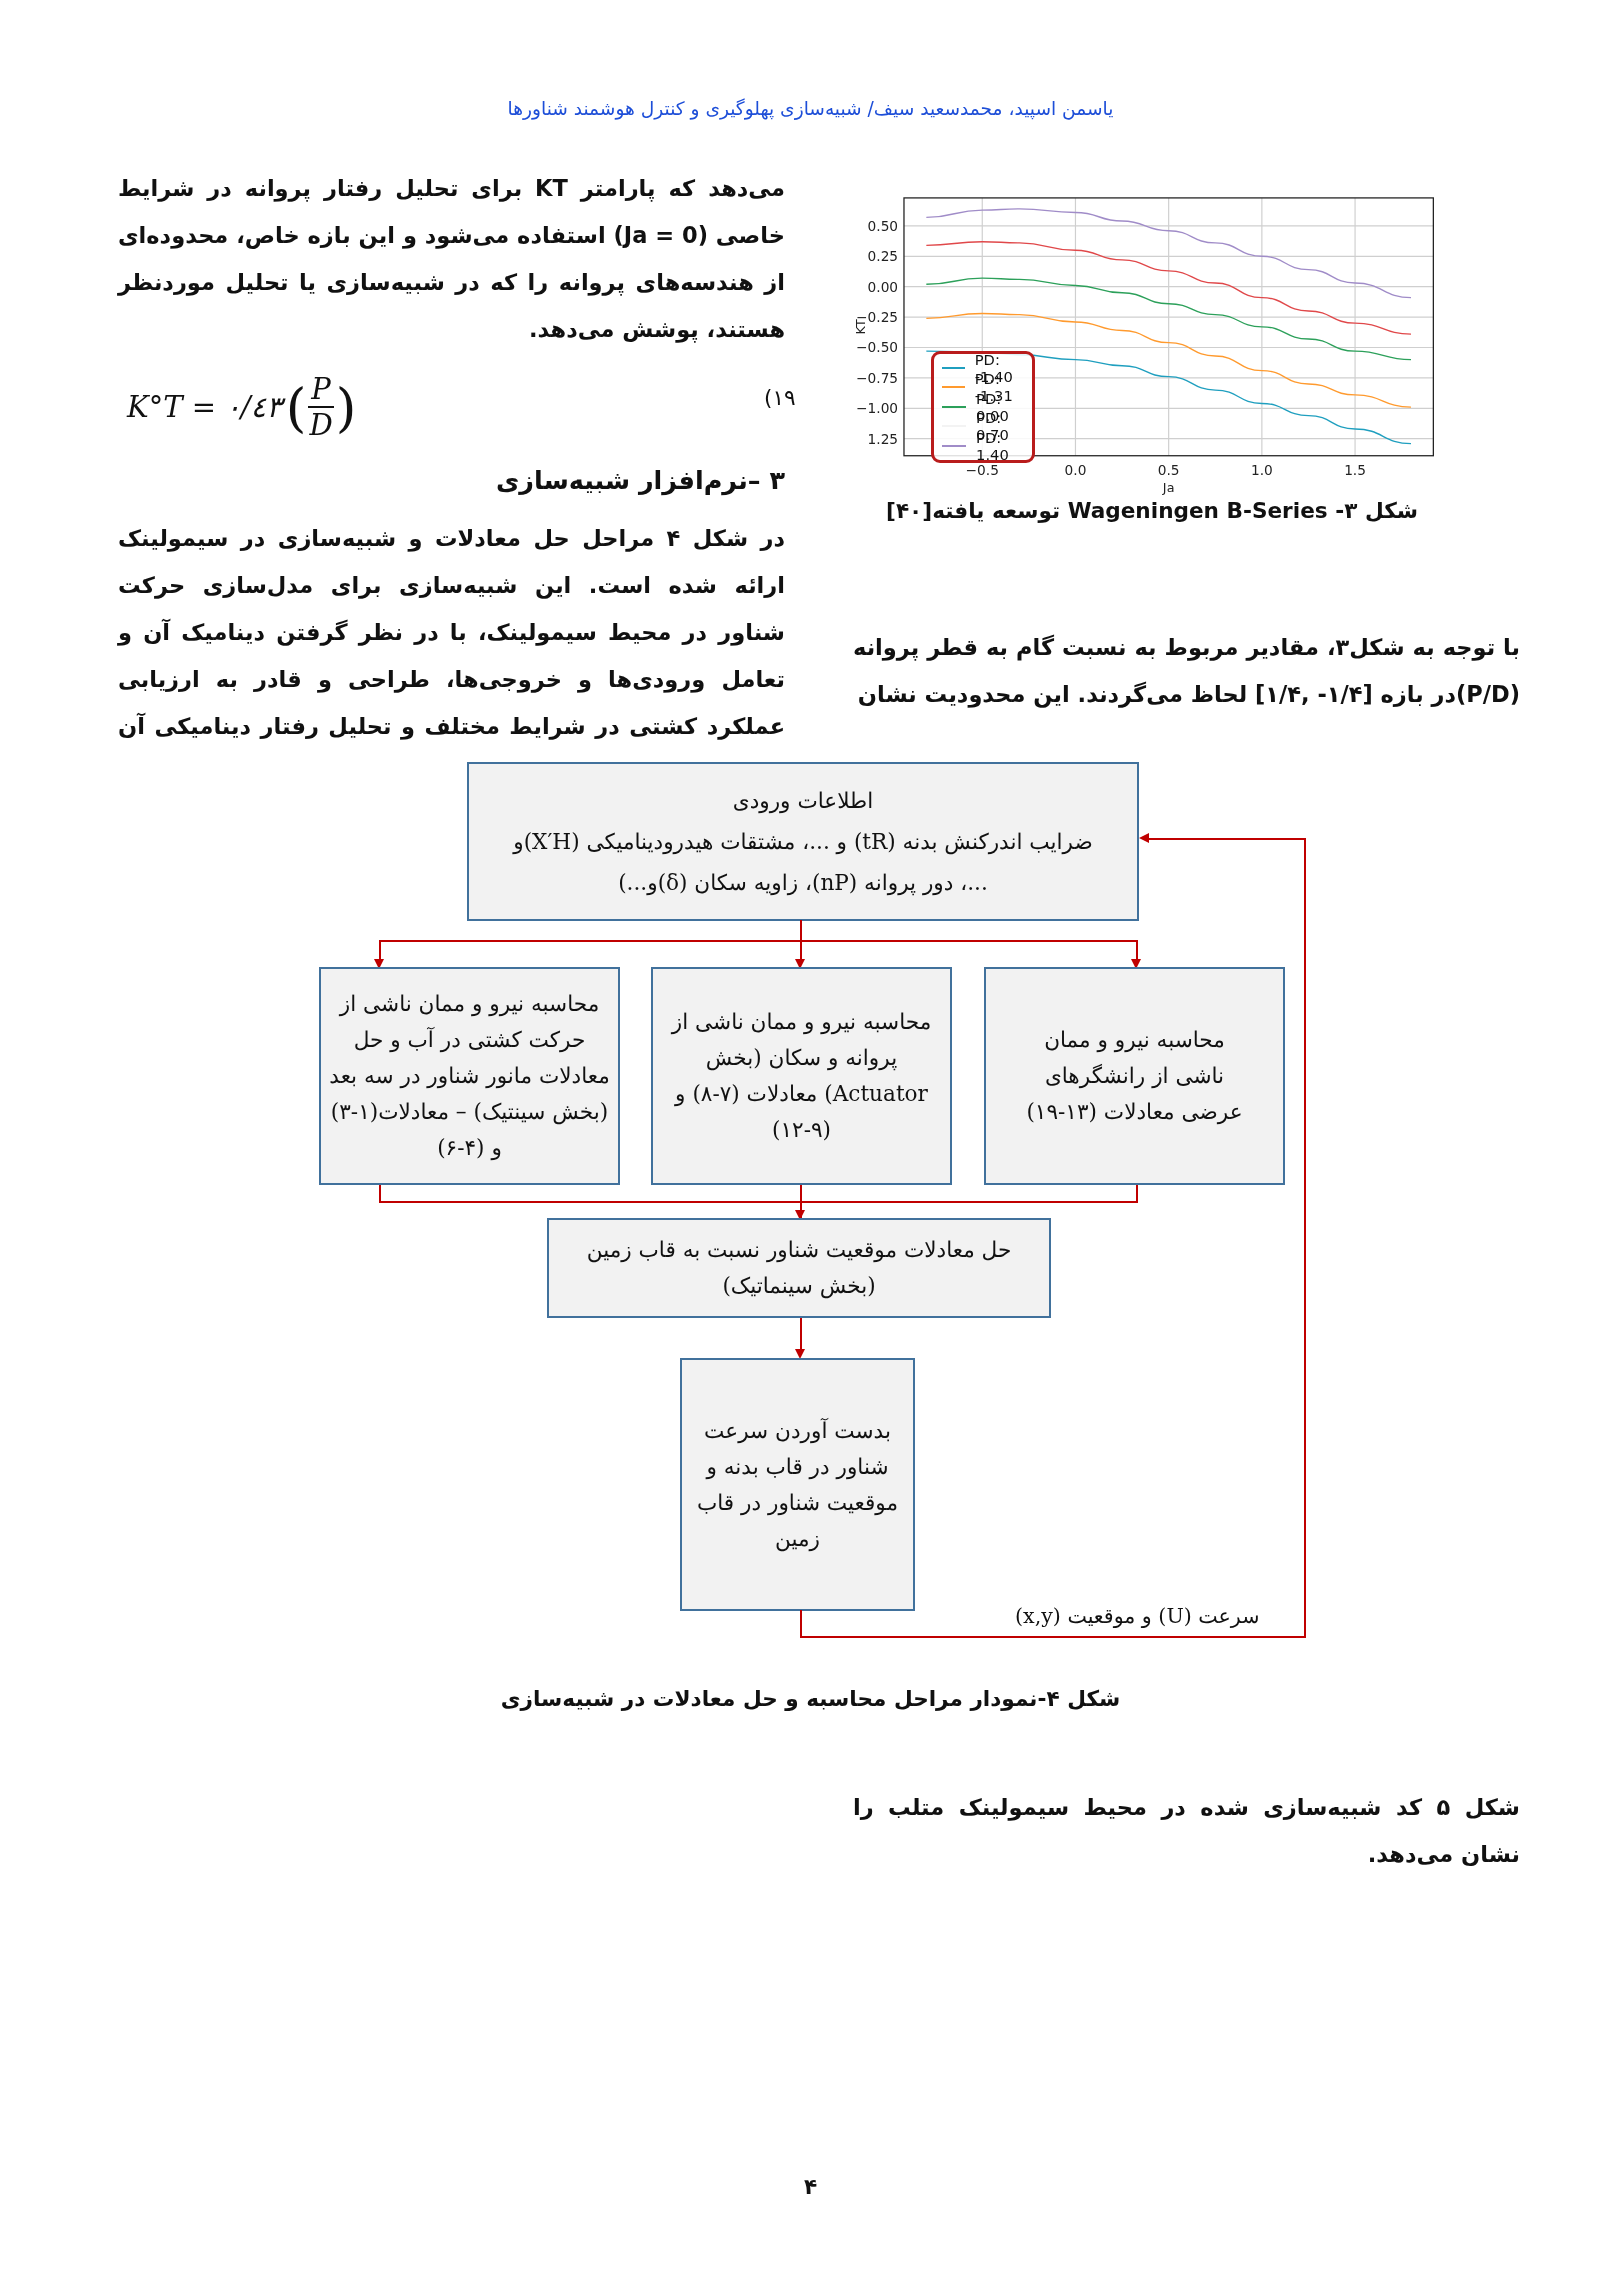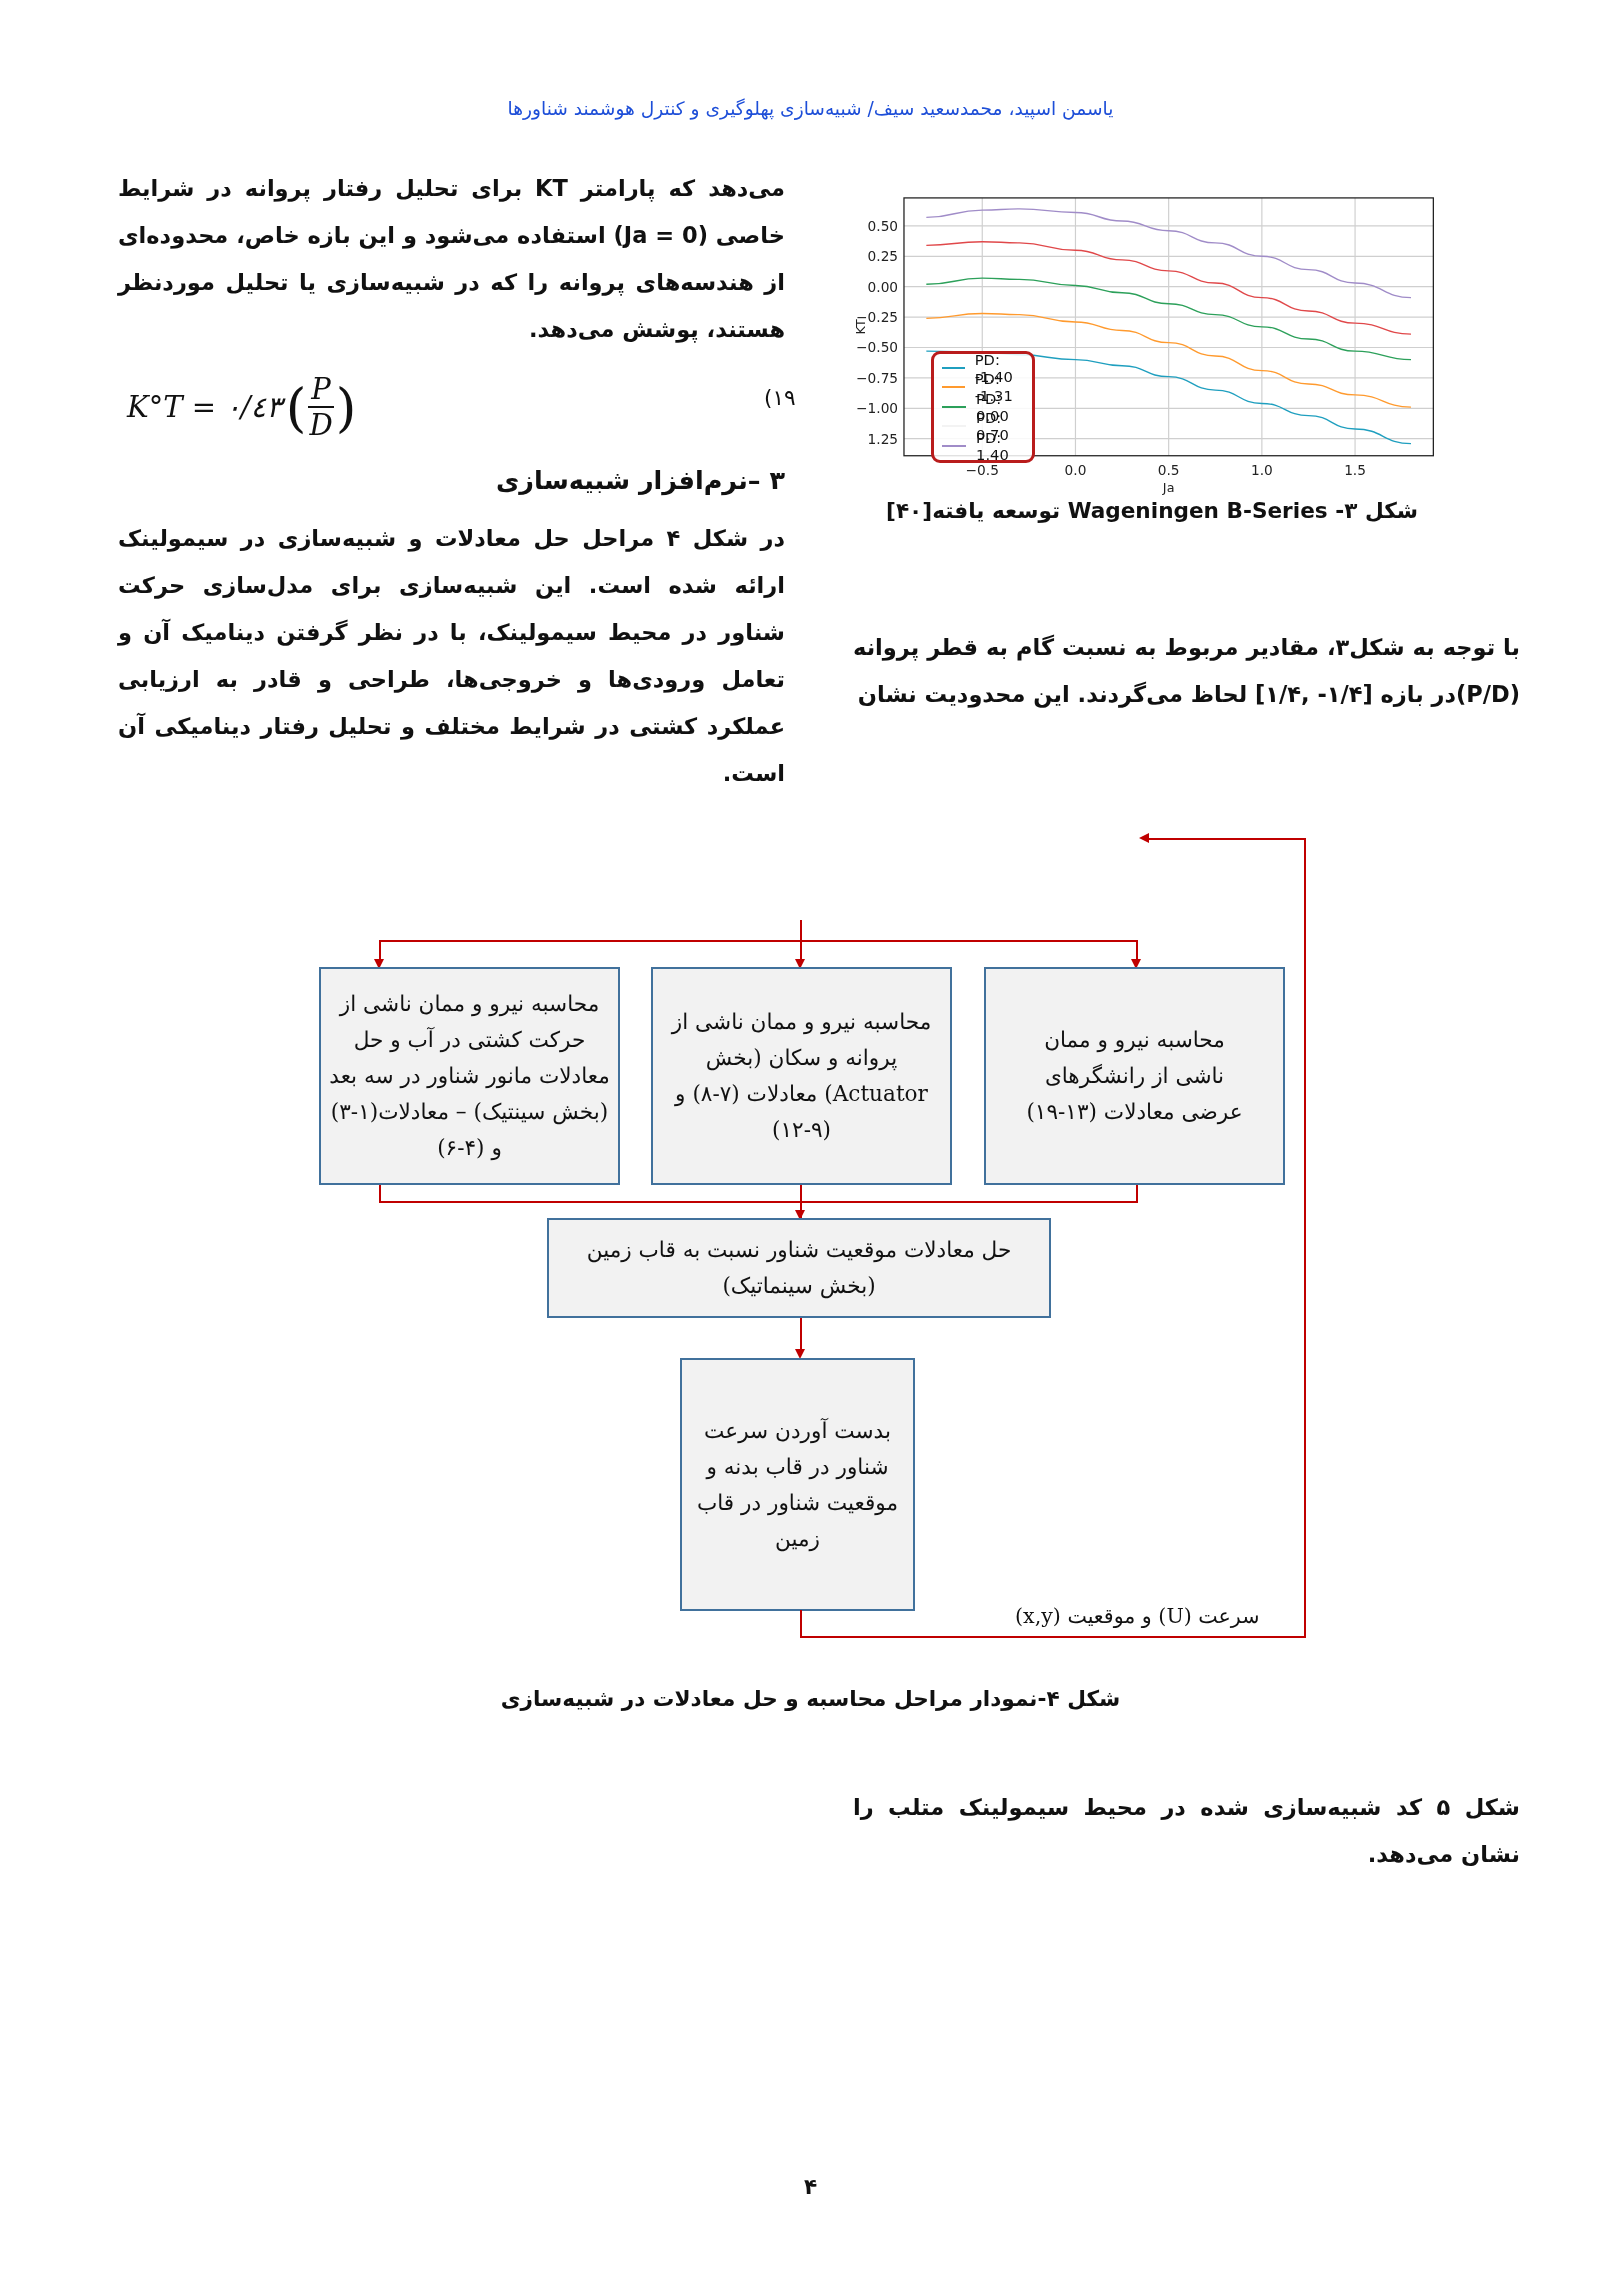--- a/index.html
+++ b/index.html
@@ -111,20 +111,25 @@
       </div>
     </div>
 </div>
 
 <div class="abs caption rtl" style="left:853px; width:598px; top:498px;">شکل ۳- Wageningen B-Series توسعه یافته[۴۰]</div>
 
 <div class="abs para para-right rtl" style="top:624px;">با توجه به شکل۳، مقادیر مربوط به نسبت گام به قطر پروانه (P/D)در بازه [۱/۴- ,۱/۴] لحاظ می‌گردند. این محدودیت نشان</div>
 
 <div class="abs" style="left:0; top:0; width:1621px; height:1666px; pointer-events:none;">
 
+  <div class="fc-box" style="left:467px; top:762px; width:672px; height:159px; flex-direction:column; line-height:41px;">
+    <div>اطلاعات ورودی</div>
+    <div>ضرایب اندرکنش بدنه (tR) و ...، مشتقات هیدرودینامیکی (X′H)و</div>
+    <div>...، دور پروانه (nP)، زاویه سکان (δ)و...)</div>
+  </div>
 
   <div class="fc-line" style="left:800px; top:920px; width:2px; height:20.6px;"></div>
   <div class="fc-line" style="left:379px; top:940px; width:759px; height:2px;"></div>
   <div class="fc-line" style="left:379px; top:940px; width:2px; height:19.6px;"></div>
   <div class="fc-arrow" style="left:374px; top:959px;"></div>
   <div class="fc-line" style="left:800px; top:940px; width:2px; height:19.6px;"></div>
   <div class="fc-arrow" style="left:795px; top:959px;"></div>
   <div class="fc-line" style="left:1136px; top:940px; width:2px; height:19.6px;"></div>
   <div class="fc-arrow" style="left:1131px; top:959px;"></div>
 

